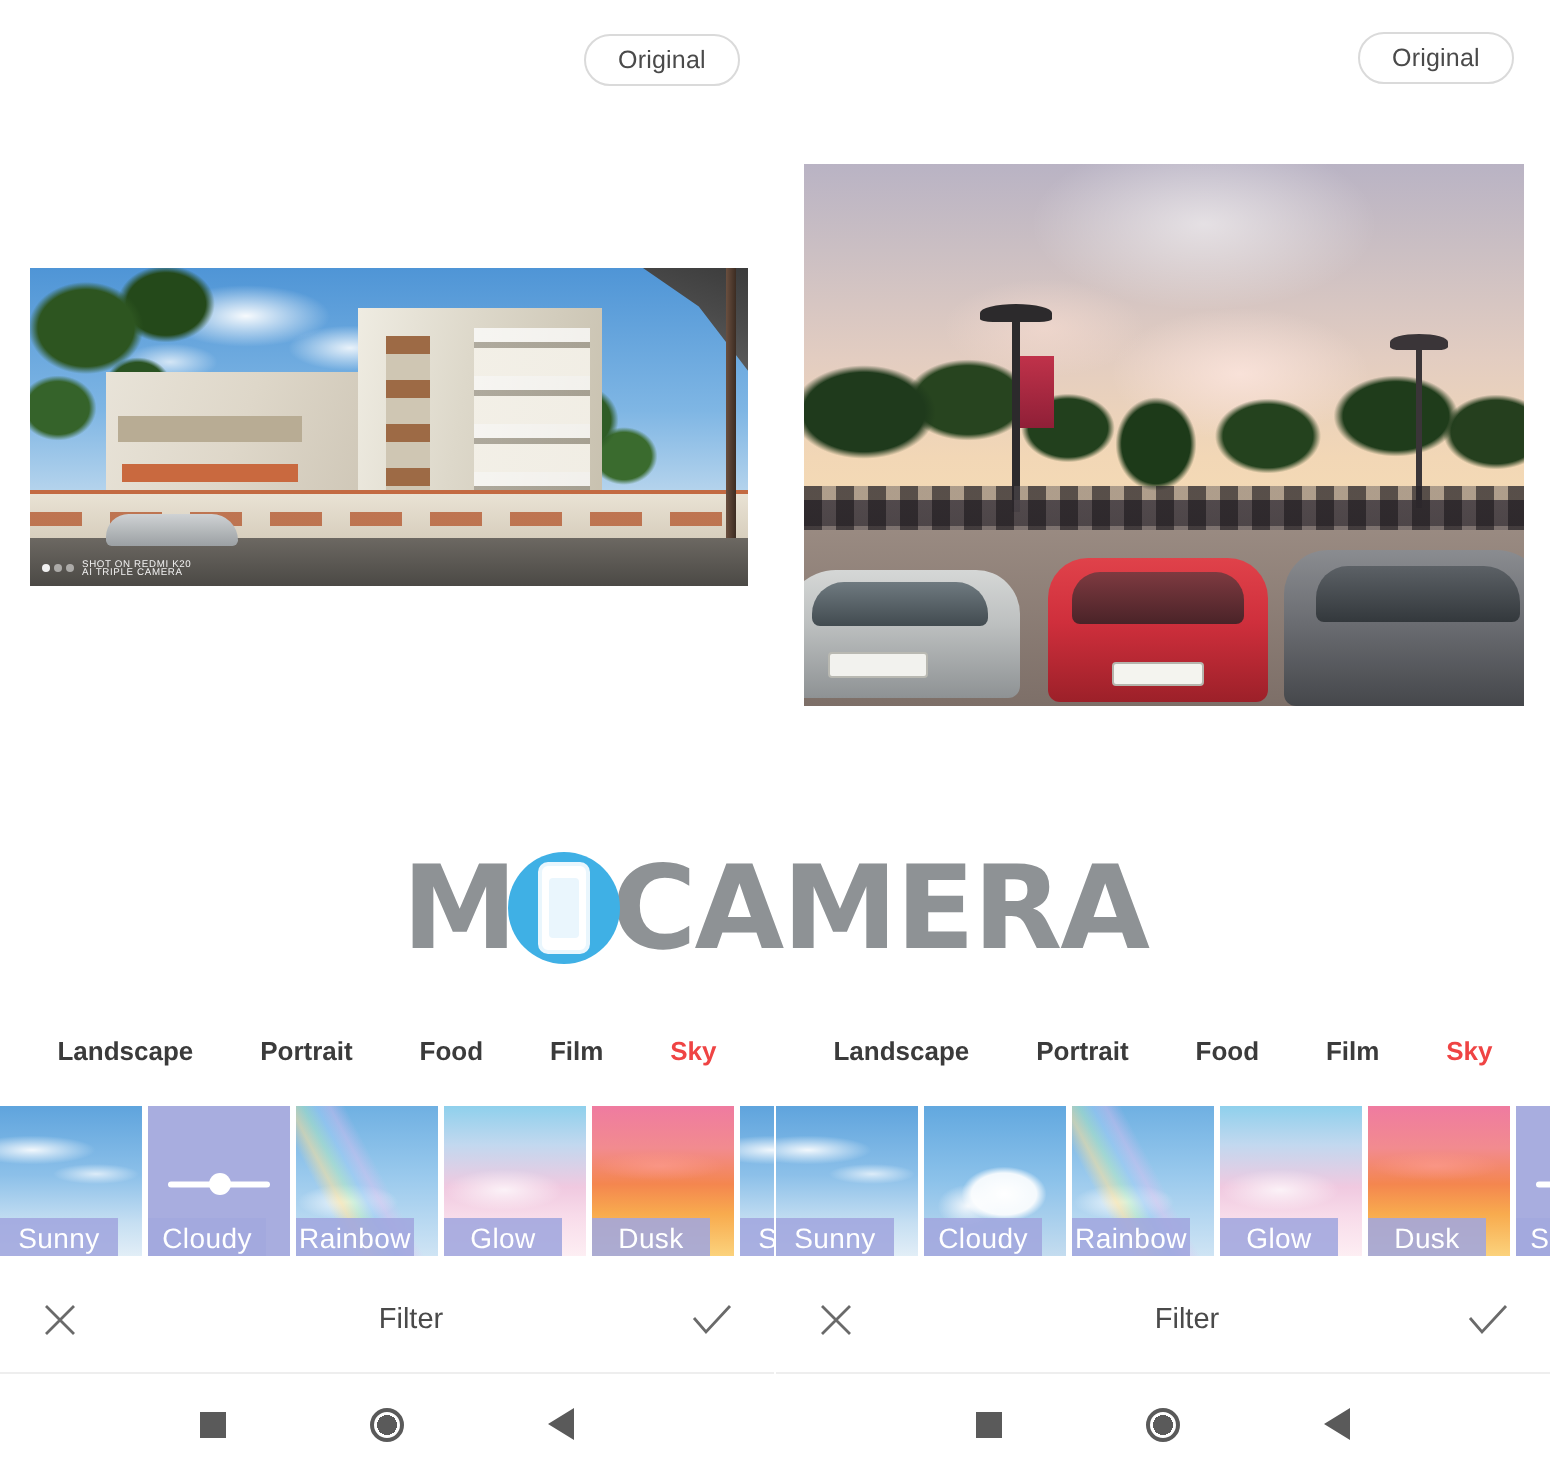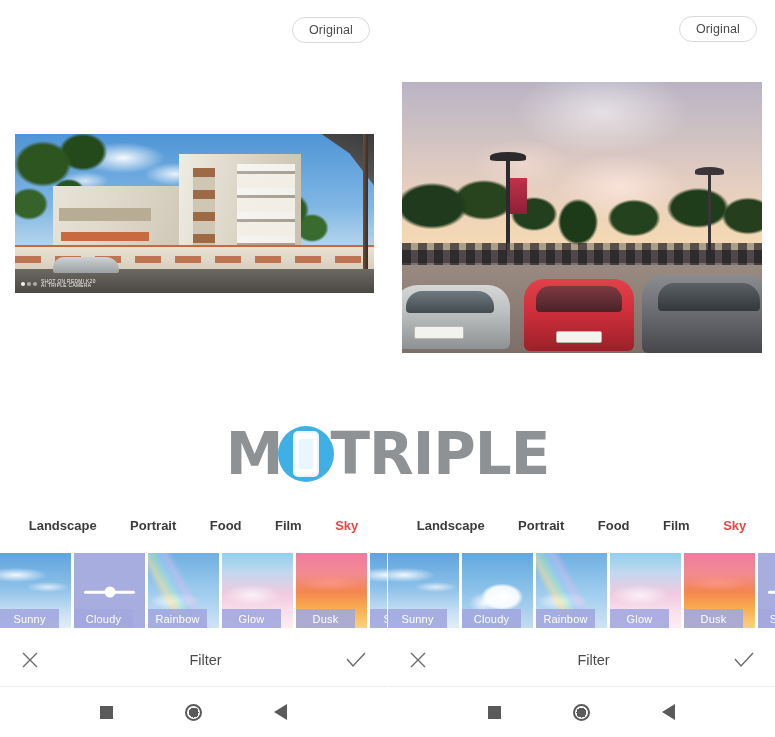--- a/index.html
+++ b/index.html
@@ -257,21 +257,21 @@
     display:flex; gap:3px; overflow:hidden;
   }
   .thumb {
     position:relative; width:71px; height:75px; flex: 0 0 auto;
     overflow:hidden;
   }
   .thumb .img { position:absolute; inset:0; }
   .thumb .lbl {
     position:absolute; left:0; right:12px; bottom:0; height:19px;
     background: rgba(160,166,222,.88);
-    color:#ffffff; font-size:11px;
+    color:#ffffff; font-size:14px;
     display:flex; align-items:center; justify-content:center;
     letter-spacing:.2px;
   }
   .thumb.selected .img { background:#a8addf !important; }
   .thumb.selected .lbl { background: rgba(160,166,222,.6); }
   .slider {
     position:absolute; left:10px; right:10px; top:33px; height:12px;
     display:none; align-items:center;
   }
   .thumb.selected .slider { display:flex; }
@@ -399,21 +399,21 @@
     <div class="ph-r-lot"></div>
     <div class="bikes"></div>
     <div class="car car-silver"></div>
     <div class="car car-red"></div>
     <div class="car car-grey"></div>
   </div>
 
   <div class="logo">
     <span class="logo-txt">M</span>
     <span class="logo-ring"></span>
-    <span class="logo-txt">TRIPLE</span>
+    <span class="logo-txt">CAMERA</span>
   </div>
 
   <div class="panel panel-left">
     <div class="tabs">
       <div class="tab">Landscape</div>
       <div class="tab">Portrait</div>
       <div class="tab">Food</div>
       <div class="tab">Film</div>
       <div class="tab active">Sky</div>
     </div>

